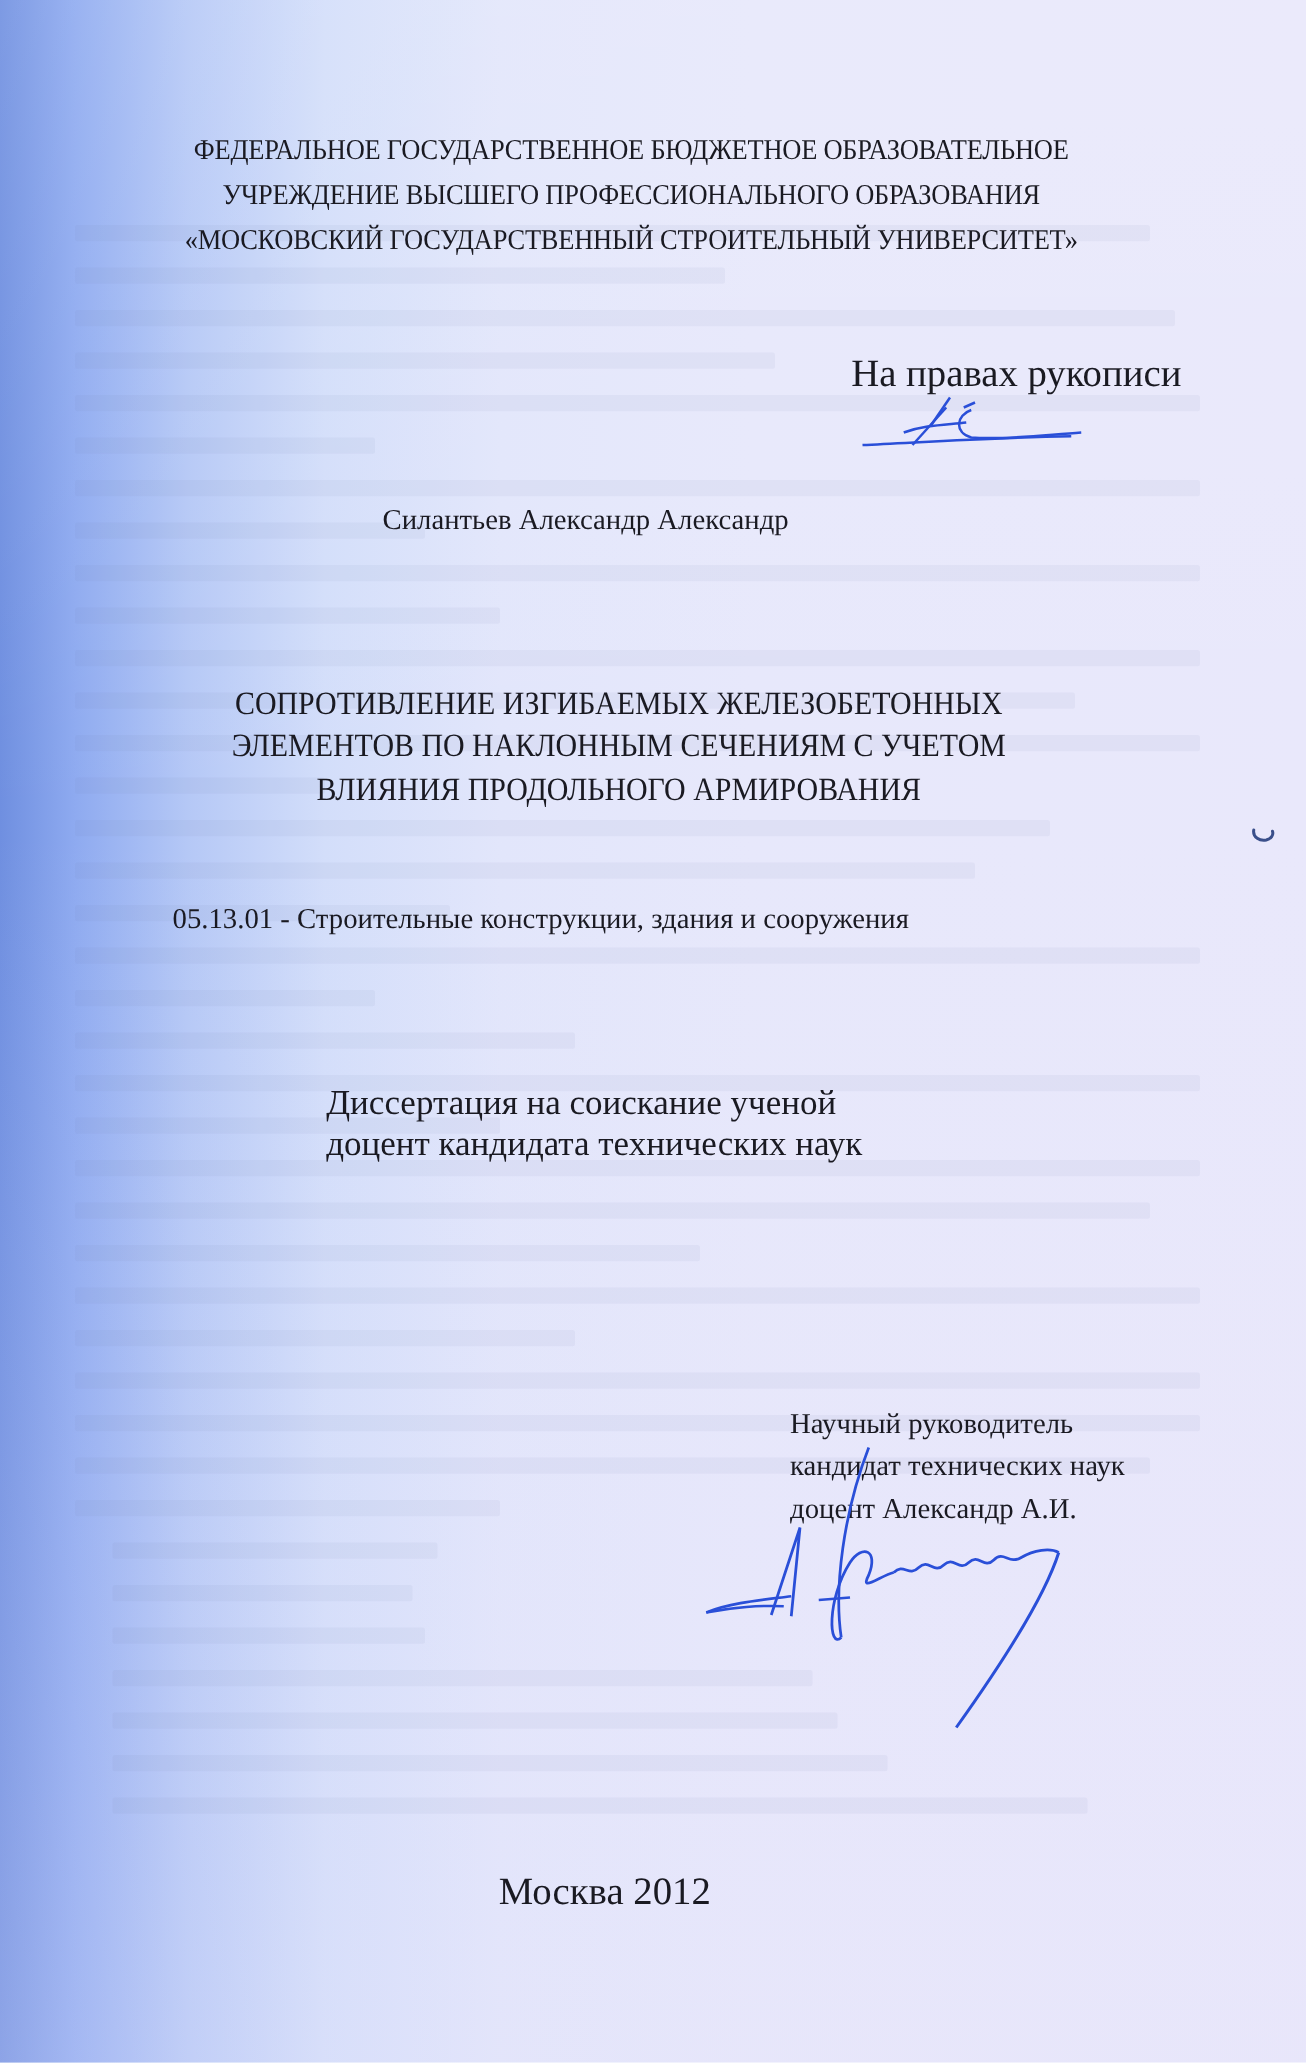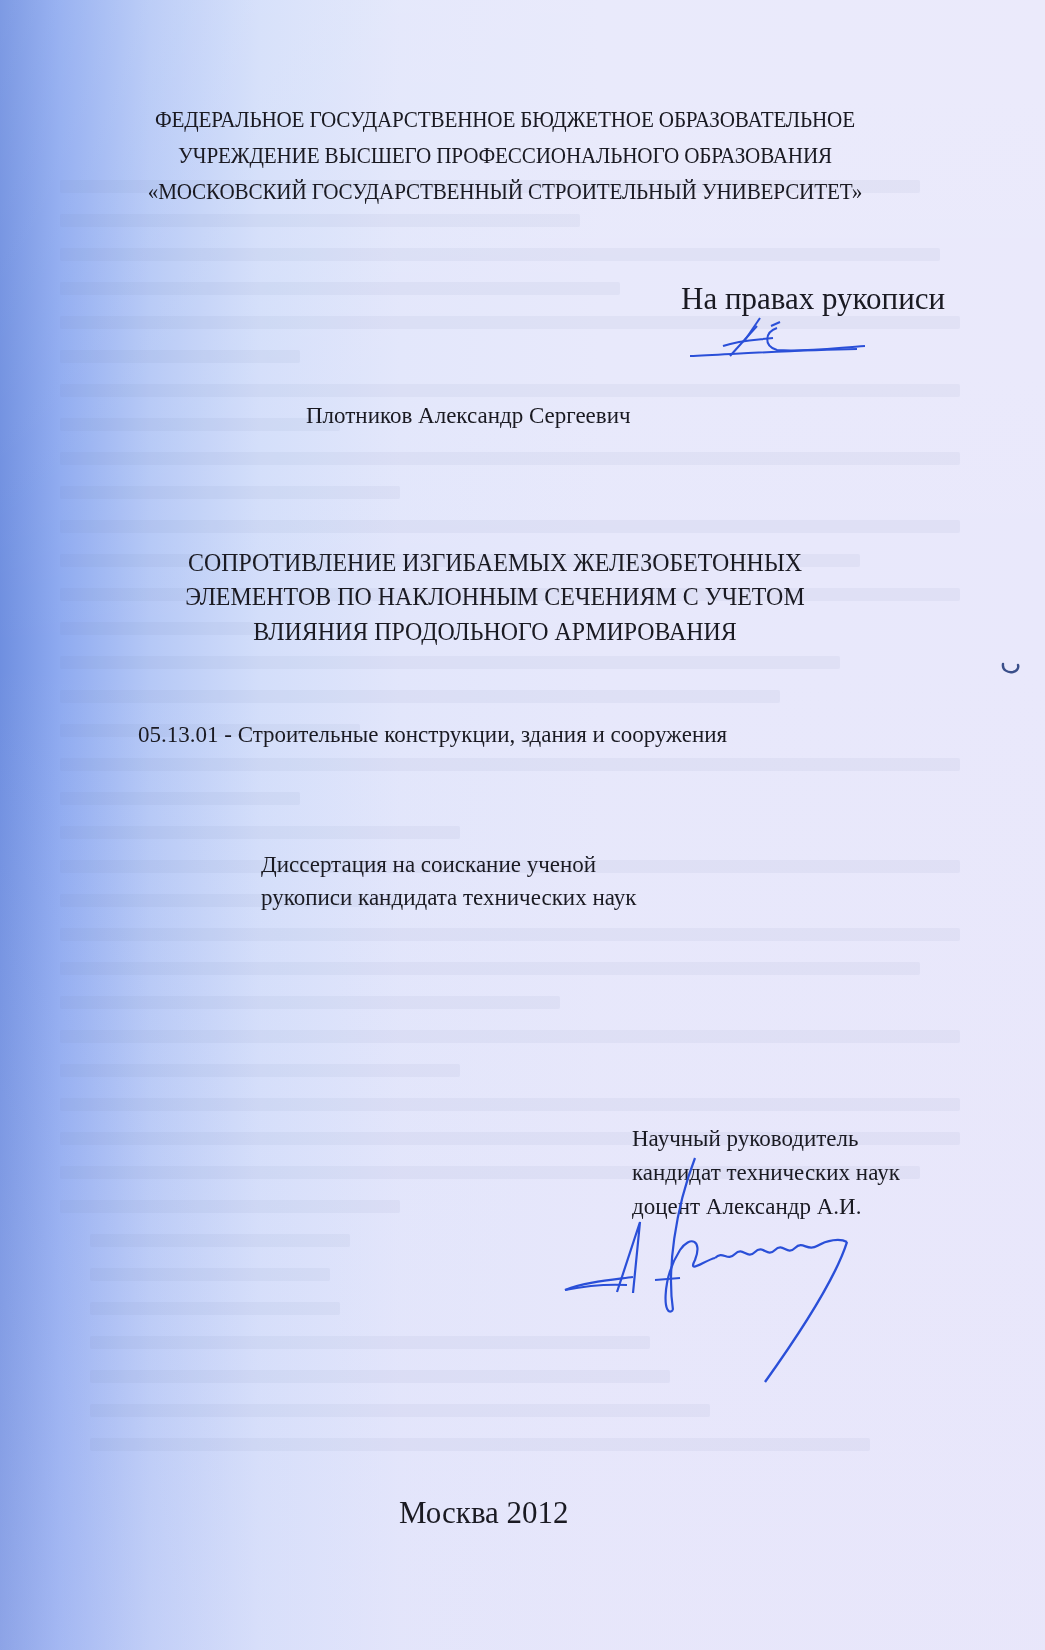--- a/index.html
+++ b/index.html
@@ -86,22 +86,22 @@
     .title-2 { top: 584px; }
     .title-3 { top: 619px; }
 
     .specialty {
       left: 138px;
       top: 723px;
       font-size: 23px;
     }
     .dissertation {
       left: 261px;
-      top: 848px;
-      font-size: 23px;
+      top: 866px;
+      font-size: 28px;
       line-height: 33px;
       white-space: normal;
     }
     .dissertation span { display: block; }
 
     .supervisor {
       left: 591px;
       top: 1122px;
       font-size: 23px;
       line-height: 34px;
@@ -179,35 +179,35 @@
 
 <svg class="signature" style="left:685px;top:310px" width="200" height="55" viewBox="0 0 200 55">
   <path d="M5 46 C 50 44, 110 40, 172 39" fill="none" stroke="#2a4fd8" stroke-width="2"></path>
   <path d="M45 46 L 72 16" fill="none" stroke="#2a4fd8" stroke-width="2"></path>
   <path d="M60 30 L 75 8" fill="none" stroke="#2a4fd8" stroke-width="2"></path>
   <path d="M38 36 C 55 30, 70 30, 88 28" fill="none" stroke="#2a4fd8" stroke-width="2"></path>
   <path d="M92 18 C 80 22, 78 36, 92 40 C 120 42, 150 38, 180 36" fill="none" stroke="#2a4fd8" stroke-width="2"></path>
   <path d="M86 16 L 95 12" fill="none" stroke="#2a4fd8" stroke-width="2"></path>
 </svg>
 
-<div class="text author">Плотников Александр Сергеевич</div>
+<div class="text author">Силантьев Александр Александр</div>
 
 <div class="text title title-1">СОПРОТИВЛЕНИЕ ИЗГИБАЕМЫХ ЖЕЛЕЗОБЕТОННЫХ</div>
 <div class="text title title-2">ЭЛЕМЕНТОВ ПО НАКЛОННЫМ СЕЧЕНИЯМ С УЧЕТОМ</div>
 <div class="text title title-3">ВЛИЯНИЯ ПРОДОЛЬНОГО АРМИРОВАНИЯ</div>
 
 <svg class="mark" width="22" height="14" viewBox="0 0 22 14">
   <path d="M3 3 C 2 9, 8 12, 13 11 C 17 10, 19 7, 18 4" fill="none" stroke="#3a4f8a" stroke-width="2.4" stroke-linecap="round"></path>
 </svg>
 
 <div class="text specialty">05.13.01 - Строительные конструкции, здания и сооружения</div>
 
 <div class="text dissertation">
   <span>Диссертация на соискание ученой</span>
-  <span>рукописи кандидата технических наук</span>
+  <span>доцент кандидата технических наук</span>
 </div>
 
 <div class="text supervisor">
   <span>Научный руководитель</span>
   <span>кандидат технических наук</span>
   <span>доцент Александр А.И.</span>
 </div>
 
 <svg class="signature" style="left:555px;top:1150px" width="330" height="250" viewBox="0 0 330 250">
 

